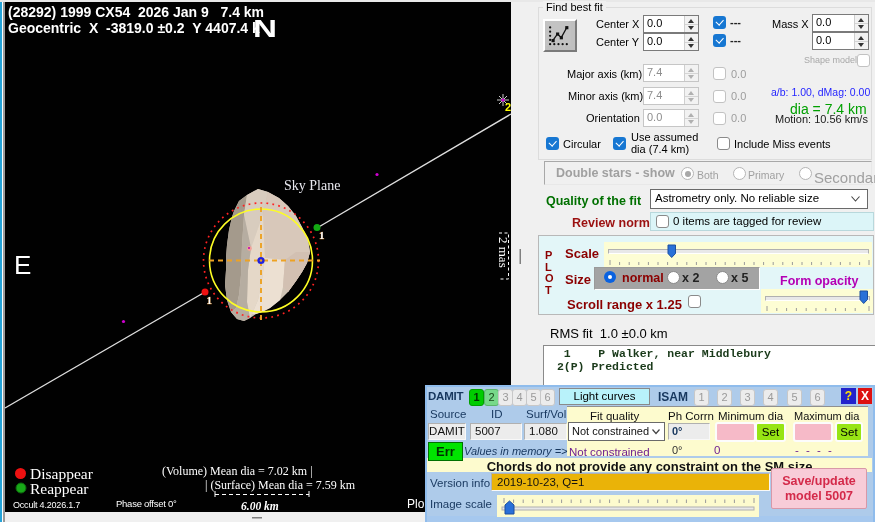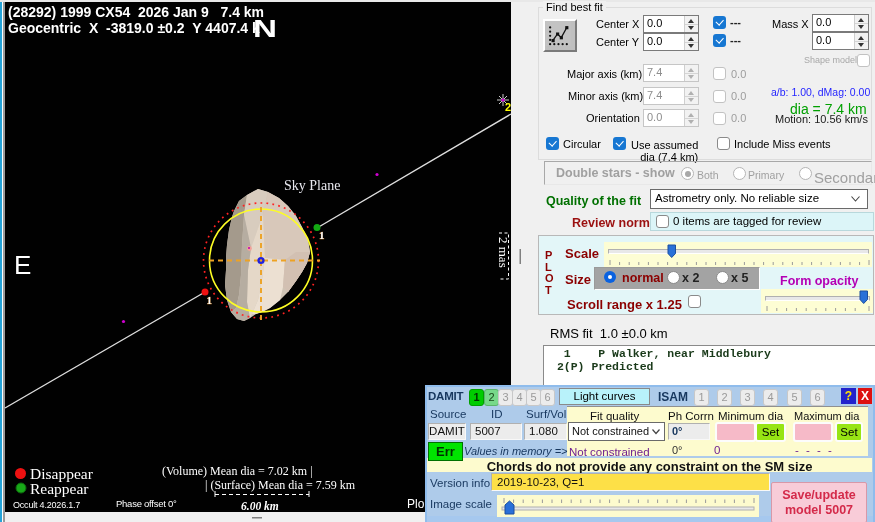--- a/index.html
+++ b/index.html
@@ -212,21 +212,21 @@
         <b></b>
       </span>
     </div>
   <div class="cb dis" style="left:713px;top:112px;"></div>
   <div class="lbl" style="left:731px;top:112px;color:#9d9d9d;">0.0</div>
   <div class="lbl" style="left:775px;top:113px;font-size:11px;color:#202020;">Motion: 10.56 km/s</div>
 
   <div class="cb on" style="left:546px;top:137px;"></div>
   <div class="lbl" style="left:563px;top:138px;">Circular</div>
   <div class="cb on" style="left:613px;top:137px;"></div>
-  <div class="lbl" style="left:631px;top:139px;text-align:right;">Use assumed<br>dia (7.4 km)</div>
+  <div class="lbl" style="left:631px;top:131px;">Use assumed<br>dia (7.4 km)</div>
   <div class="cb off" style="left:717px;top:137px;"></div>
   <div class="lbl" style="left:734px;top:138px;">Include Miss events</div>
 
   <div class="abs" style="left:544px;top:161px;width:326px;height:22px;border:1px solid #a8a8a8;border-right-color:#e8e8e8;border-bottom-color:#e8e8e8;"></div>
   <div class="lbl" style="left:556px;top:166px;font-size:12.5px;font-weight:bold;color:#a0a0a0;">Double stars - show</div>
   <div class="rad dis seldis" style="left:681px;top:167px;"></div>
   <div class="lbl" style="left:697px;top:169px;font-size:10.5px;color:#a0a0a0;">Both</div>
   <div class="rad dis" style="left:733px;top:167px;"></div>
   <div class="lbl" style="left:748px;top:169px;font-size:10.5px;color:#a0a0a0;">Primary</div>
   <div class="rad dis" style="left:799px;top:167px;"></div>
@@ -374,22 +374,22 @@
   <div class="abs" style="left:3px;top:57px;width:33px;height:17px;background:#00e400;border:1px solid #007000;font-size:13px;font-weight:bold;color:#003000;text-align:center;line-height:17px;">Err</div>
   <div class="abs" style="left:39px;top:60px;font-size:11px;font-style:italic;color:#17375e;">Values in memory =&gt;</div>
   <div class="abs" style="left:144px;top:61px;font-size:11.5px;color:#702090;">Not constrained</div>
   <div class="abs" style="left:247px;top:59px;font-size:11px;color:#333;">0°</div>
   <div class="abs" style="left:289px;top:59px;font-size:11.5px;color:#702090;">0</div>
   <div class="abs" style="left:370px;top:59px;font-size:11.5px;color:#702090;letter-spacing:2px;">- - - -</div>
 
   <div class="abs" style="left:2px;top:74px;width:445px;font-size:13px;font-weight:bold;color:#111;text-align:center;">Chords do not provide any constraint on the SM size</div>
 
   <div class="abs" style="left:5px;top:92px;font-size:11.5px;color:#17375e;">Version info</div>
-  <div class="abs" style="left:66px;top:88px;width:272px;height:16px;background:#fde047;border:1px solid #b0b0b0;border-right-color:#f8f8f8;border-bottom-color:#f8f8f8;font-size:11.5px;color:#111;line-height:16px;padding-left:5px;">2019-10-23, Q=1</div>
-  <div class="abs" style="left:346px;top:97px;width:96px;height:41px;background:#f8ccd8;border:1px solid #d898a8;border-radius:2px;font-size:12.5px;font-weight:bold;color:#d42a4a;text-align:center;line-height:15px;padding-top:5px;box-sizing:border-box;">Save/update<br>model 5007</div>
+  <div class="abs" style="left:66px;top:88px;width:272px;height:16px;background:#eab308;border:1px solid #b0b0b0;border-right-color:#f8f8f8;border-bottom-color:#f8f8f8;font-size:11.5px;color:#111;line-height:16px;padding-left:5px;">2019-10-23, Q=1</div>
+  <div class="abs" style="left:346px;top:83px;width:96px;height:41px;background:#f8ccd8;border:1px solid #d898a8;border-radius:2px;font-size:12.5px;font-weight:bold;color:#d42a4a;text-align:center;line-height:15px;padding-top:5px;box-sizing:border-box;">Save/update<br>model 5007</div>
 
   <div class="abs" style="left:5px;top:113px;font-size:11.5px;color:#17375e;">Image scale</div>
   <div class="abs" style="left:72px;top:110px;width:262px;height:22px;background:#fdfbce;">
     <svg class="abs" style="left:0;top:0" width="262" height="22" viewBox="0 0 262 22">
       <g stroke="#9a9a9a" stroke-width="1">
         <line x1="7" y1="3" x2="7" y2="8"></line>
           <line x1="257" y1="3" x2="257" y2="8"></line>
         <line x1="16.6" y1="4.5" x2="16.6" y2="8"></line>
           <line x1="26.2" y1="4.5" x2="26.2" y2="8"></line>
           <line x1="35.8" y1="4.5" x2="35.8" y2="8"></line>

